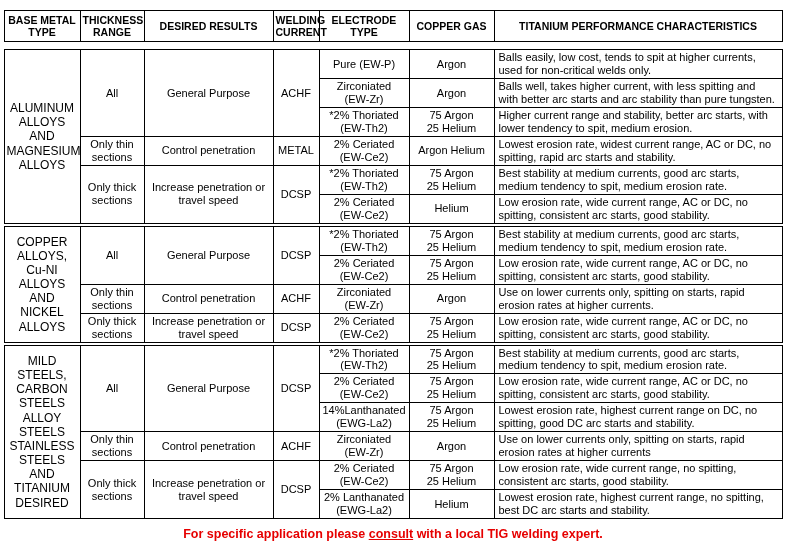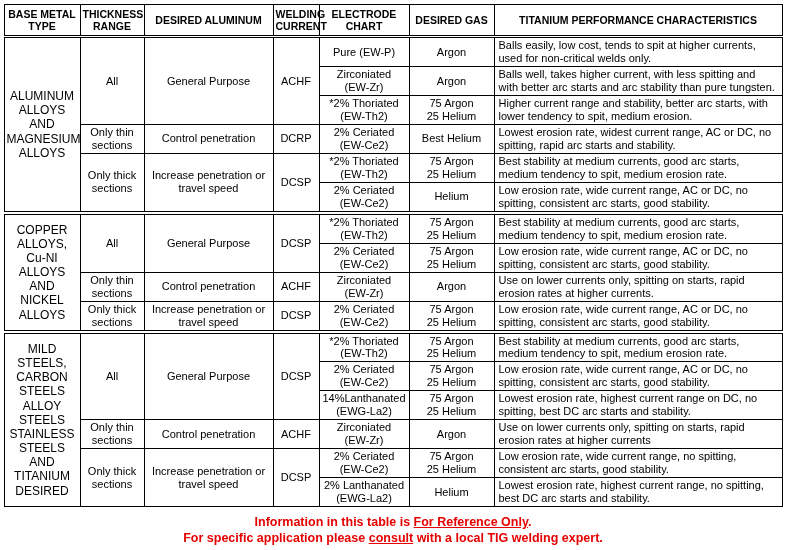--- a/index.html
+++ b/index.html
@@ -14,21 +14,21 @@
     font-size: 12px;
     font-weight: bold;
     text-align: center;
     margin: 1px 0 2px 0;
     letter-spacing: 0.2px;
   }
   table.grid {
     border-collapse: collapse;
     table-layout: fixed;
     width: 779px;
-    margin: 2px auto;
+    margin: 8px auto;
   }
   .grid th, .grid td {
     border: 1px solid #000;
     padding: 1px 2px;
     font-size: 11px;
     line-height: 1.18;
     text-align: center;
     vertical-align: middle;
     white-space: pre-line;
   }
@@ -74,25 +74,25 @@
         <col class="c5">
         <col class="c6">
         <col class="c7">
       </colgroup>
     <tbody>
       <tr>
         <th>BASE METAL
 TYPE</th>
         <th>THICKNESS
 RANGE</th>
-        <th>DESIRED ALUMINUM</th>
+        <th>DESIRED RESULTS</th>
         <th>WELDING
 CURRENT</th>
-        <th>ELECTRODE CHART</th>
-        <th>DESIRED GAS</th>
+        <th>ELECTRODE TYPE</th>
+        <th>COPPER GAS</th>
         <th>TITANIUM PERFORMANCE CHARACTERISTICS</th>
       </tr>
     </tbody>
   </table>
 
   <table class="grid group" id="t-g1">
     <colgroup>
         <col class="c1">
         <col class="c2">
         <col class="c3">
@@ -124,24 +124,24 @@
         <td class="row-cell">*2% Thoriated
 (EW-Th2)</td>
         <td class="row-cell">75 Argon
 25 Helium</td>
         <td class="chars row-cell">Higher current range and stability, better arc starts, with lower tendency to spit, medium erosion.</td>
       </tr>
       <tr>
         <td>Only thin
 sections</td>
         <td>Control penetration</td>
-        <td>DCRP</td>
-        <td class="row-cell">2% Ceriated
-(EW-Ce2)</td>
-        <td class="row-cell">Best Helium</td>
+        <td>METAL</td>
+        <td class="row-cell">2% Ceriated
+(EW-Ce2)</td>
+        <td class="row-cell">Argon Helium</td>
         <td class="chars row-cell">Lowest erosion rate, widest current range, AC or DC, no spitting, rapid arc starts and stability.</td>
       </tr>
       <tr>
         <td rowspan="2">Only thick
 sections</td>
         <td rowspan="2">Increase penetration or
 travel speed</td>
         <td rowspan="2">DCSP</td>
         <td class="row-cell">*2% Thoriated
 (EW-Th2)</td>
@@ -254,21 +254,21 @@
 (EW-Ce2)</td>
         <td class="row-cell">75 Argon
 25 Helium</td>
         <td class="chars row-cell">Low erosion rate, wide current range, AC or DC, no spitting, consistent arc starts, good stability.</td>
       </tr>
       <tr>
         <td class="row-cell">14%Lanthanated
 (EWG-La2)</td>
         <td class="row-cell">75 Argon
 25 Helium</td>
-        <td class="chars row-cell">Lowest erosion rate, highest current range on DC, no spitting, best DC arc starts and stability.</td>
+        <td class="chars row-cell">Lowest erosion rate, highest current range on DC, no spitting, good DC arc starts and stability.</td>
       </tr>
       <tr>
         <td>Only thin
 sections</td>
         <td>Control penetration</td>
         <td>ACHF</td>
         <td class="row-cell">Zirconiated
 (EW-Zr)</td>
         <td class="row-cell">Argon</td>
         <td class="chars row-cell">Use on lower currents only, spitting on starts, rapid erosion rates at higher currents</td>
@@ -288,17 +288,16 @@
       <tr>
         <td class="row-cell">2% Lanthanated
 (EWG-La2)</td>
         <td class="row-cell">Helium</td>
         <td class="chars row-cell">Lowest erosion rate, highest current range, no spitting, best DC arc starts and stability.</td>
       </tr>
     </tbody>
   </table>
 
   <div class="footer">
-    <div><span>Information in this table is </span><span class="u">For Reference Only</span><span>.</span></div>
     <div><span>For specific application please </span><span class="u">consult</span><span> with a local TIG welding expert.</span></div>
   </div>
 
 </div>
 
 </body></html>

